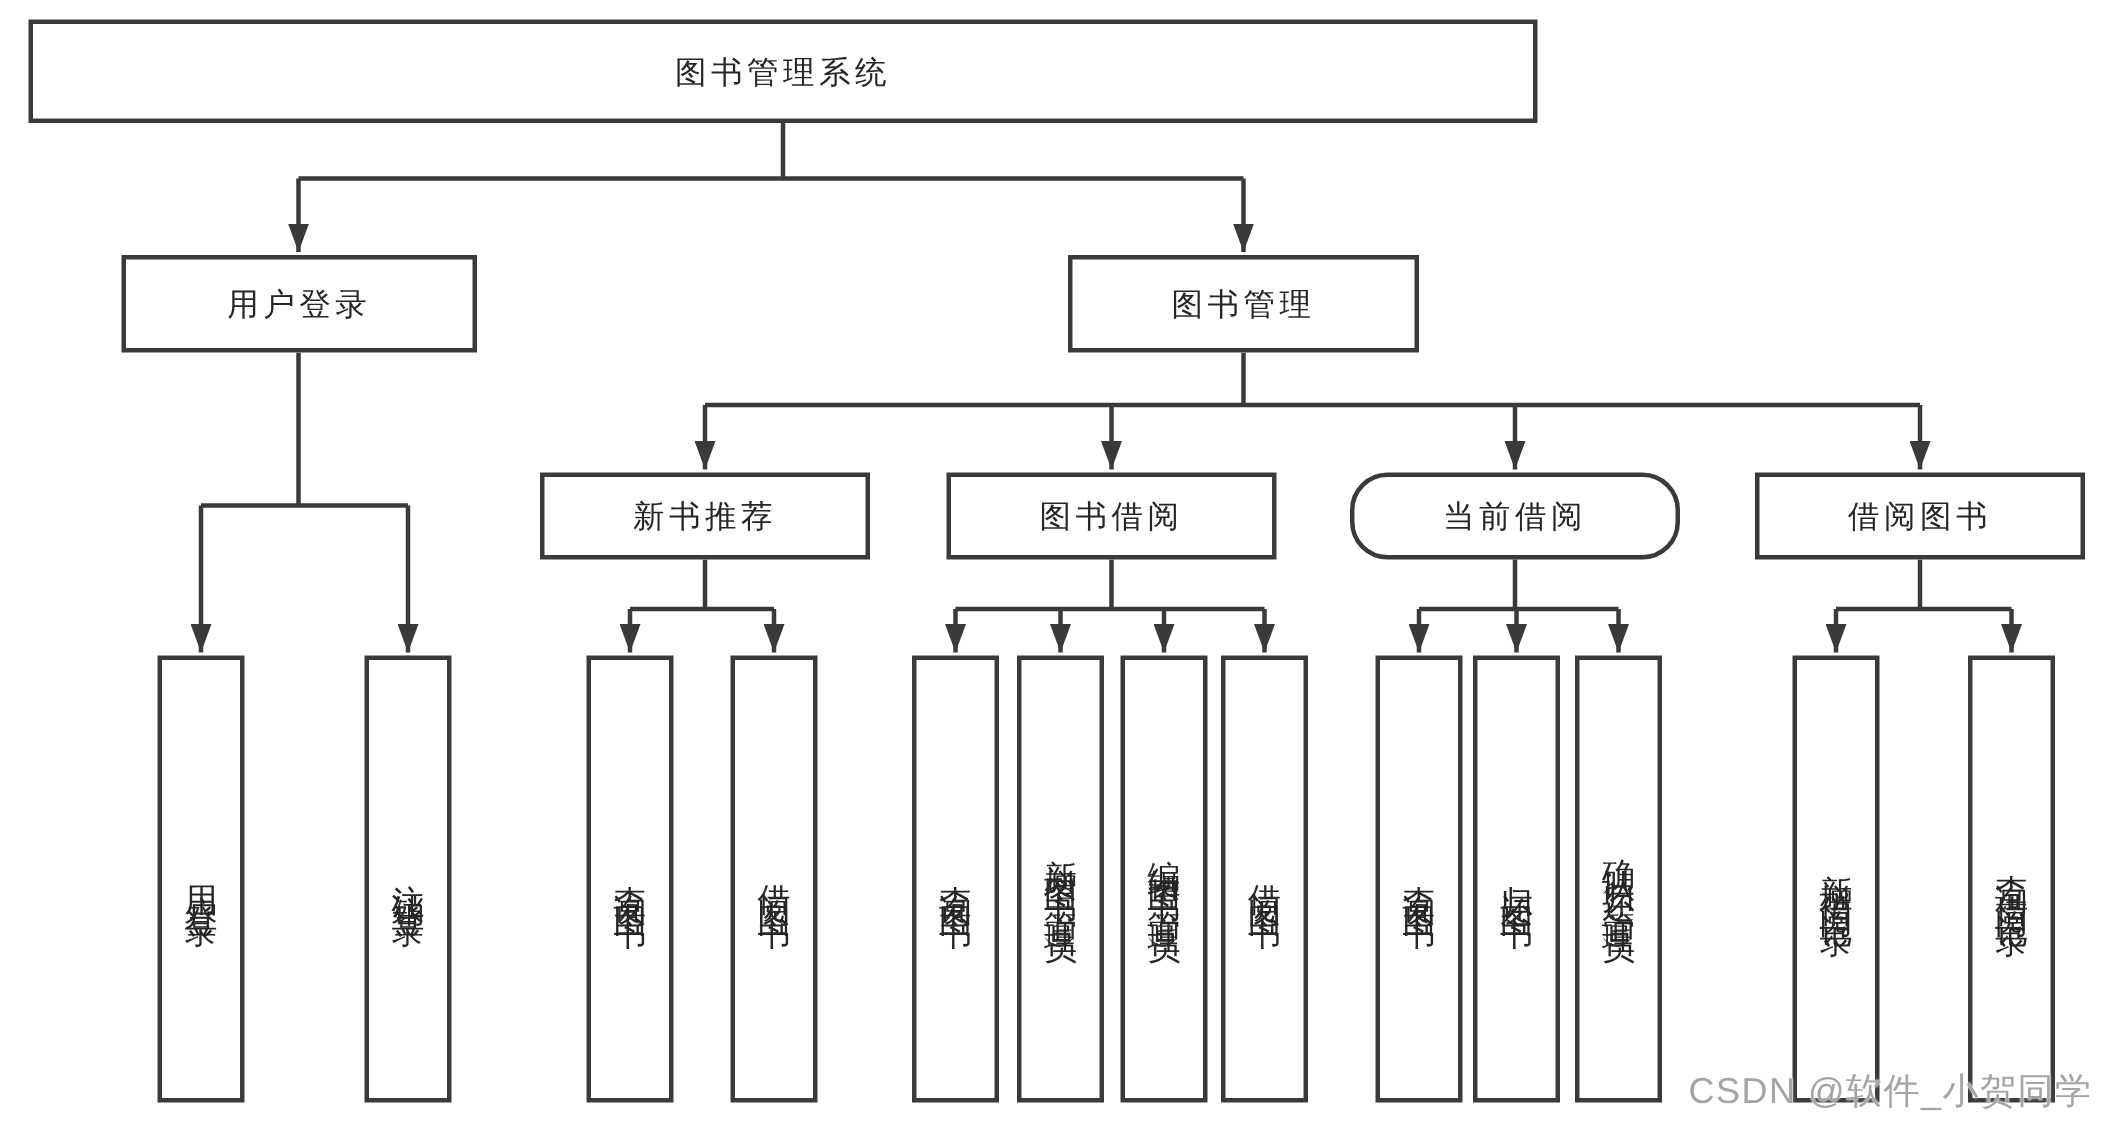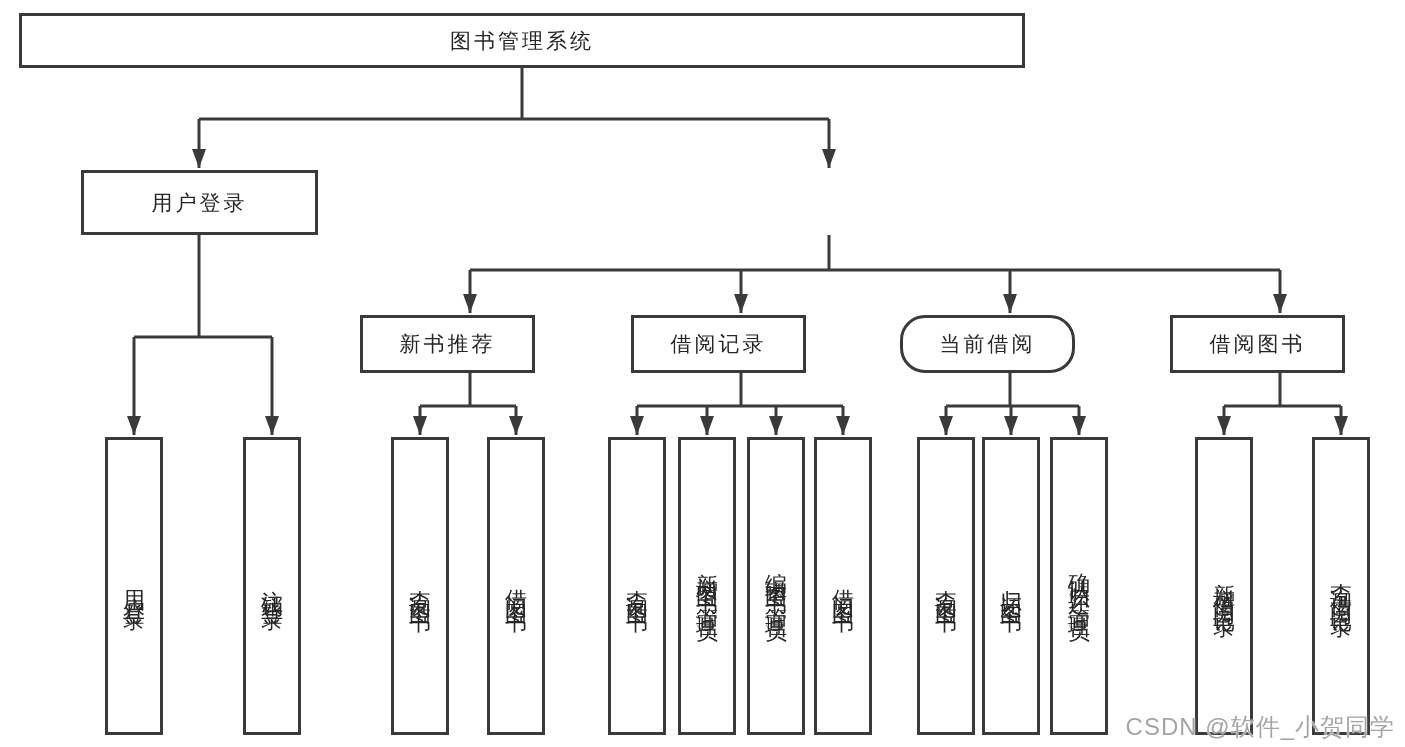--- a/index.html
+++ b/index.html
@@ -18,23 +18,23 @@
     border:3px solid #3a3a3a;
     display:flex;align-items:center;justify-content:center;
     color:#262626;
   }
   .hlabel{
     font-size:21px;
     letter-spacing:3px;
     color:#262626;
     white-space:nowrap;
   }
-  .root{left:19px;top:13px;width:1006px;height:55px;}
+  .root{left:19px;top:13px;width:1006px;height:69px;}
   .lvl2{top:170px;height:65px;}
-  .lvl3{top:315px;height:58px;width:175px;}
+  .lvl3{top:315px;height:58px;width:220px;}
   .leaf{top:437px;height:298px;width:58px;}
   .vlabel{
     writing-mode:vertical-rl;
     font-size:22px;
     letter-spacing:7px;
     color:#262626;
     line-height:1;
   }
   .watermark{
     position:absolute;
@@ -95,26 +95,29 @@
     </g>
   </svg>
 
   <div class="box root">
     <span class="hlabel">图书管理系统</span>
   </div>
 
   <div class="box lvl2" style="left:81px;width:237px;">
     <span class="hlabel">用户登录</span>
   </div>
+  <div class="box lvl2" style="left:712px;width:234px;">
+    <span class="hlabel">图书管理</span>
+  </div>
 
   <div class="box lvl3" style="left:360px;">
     <span class="hlabel">新书推荐</span>
   </div>
   <div class="box lvl3" style="left:631px;">
-    <span class="hlabel">借阅记录</span>
+    <span class="hlabel">图书借阅</span>
   </div>
   <div class="box lvl3" style="left:900px;border-radius:25px;">
     <span class="hlabel">当前借阅</span>
   </div>
   <div class="box lvl3" style="left:1170px;">
     <span class="hlabel">借阅图书</span>
   </div>
 
   <div class="box leaf" style="left:105px;">
     <span class="vlabel">用户登录</span>

